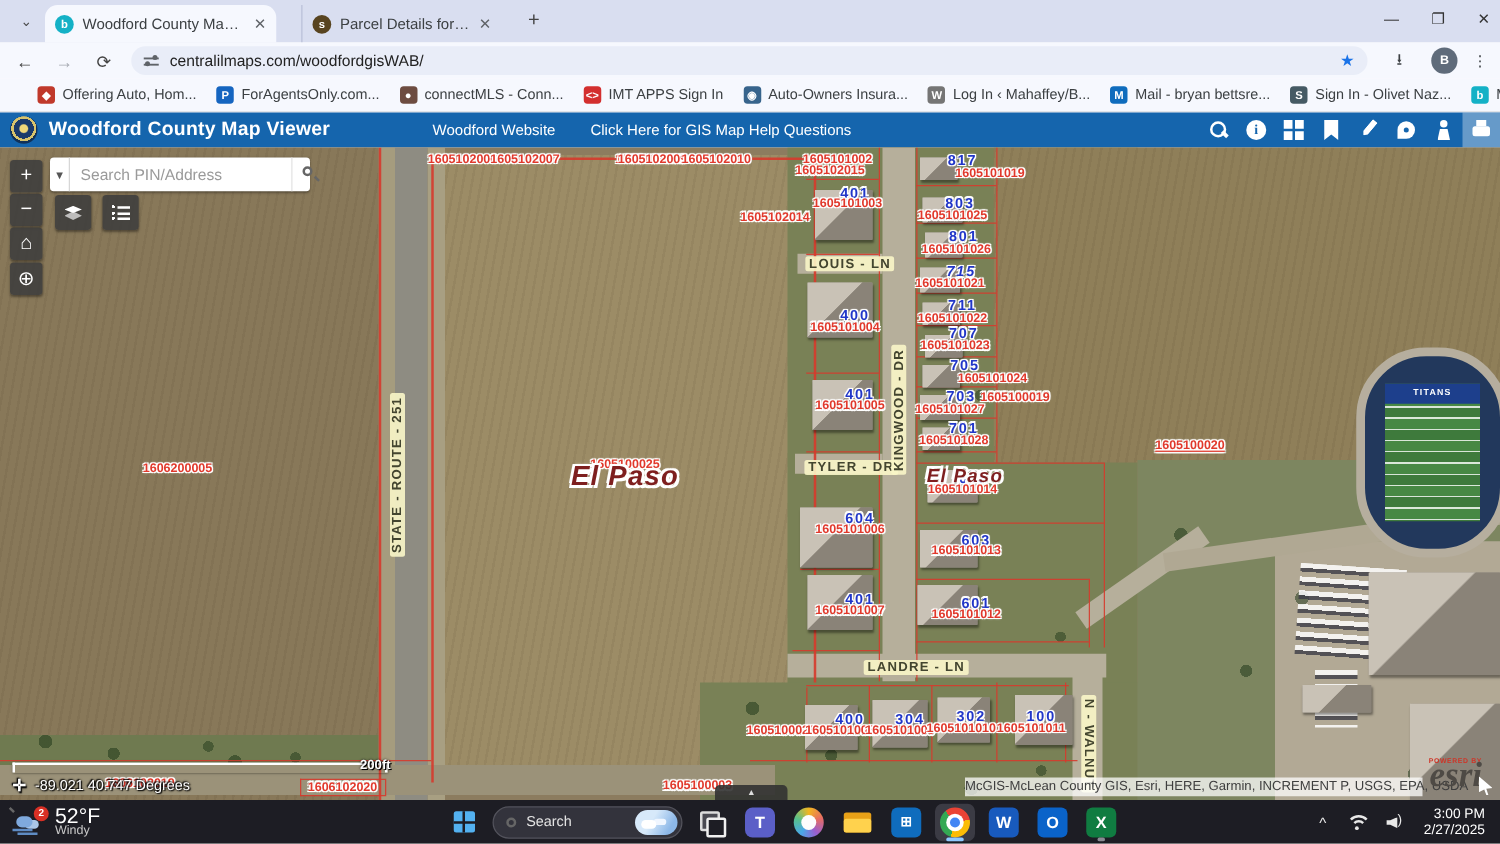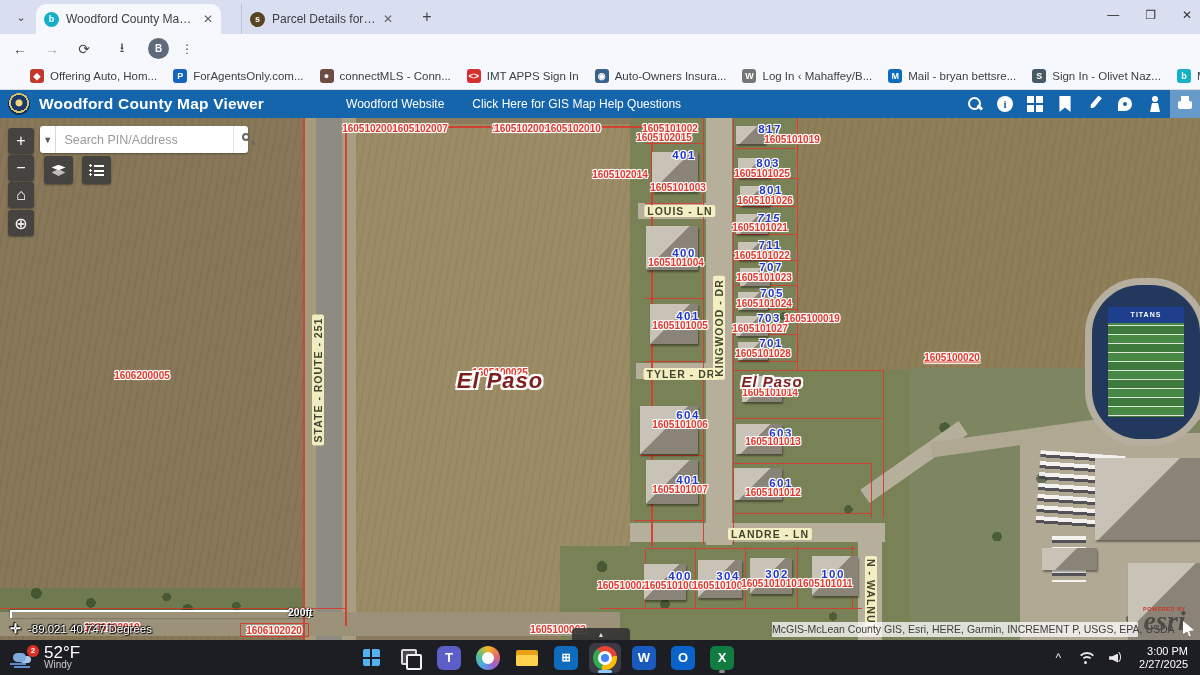--- a/index.html
+++ b/index.html
@@ -187,20 +187,25 @@
       <span>—</span>
       <span>❐</span>
       <span>✕</span>
     </div>
   </div>
 
   <div id="toolbar">
     <span class="navbtn">←</span>
     <span class="navbtn dim">→</span>
     <span class="navbtn">⟳</span>
+    <div id="addrbar">
+      <span class="tune"></span>
+      <span>centralilmaps.com/woodfordgisWAB/</span>
+      <span class="star">★</span>
+    </div>
     <span class="tbic">⭳</span>
     <span class="avatar">B</span>
     <span class="kebab">⋮</span>
   </div>
 
   <div id="bookbar">
     <span class="appsgrid"></span>
     <span class="bsep"></span>
     <span id="bm-items" style="display:flex;align-items:center">
         <div class="bm">
@@ -402,28 +407,28 @@
         <div class="addr-label" style="left: 777px; top: 456px;">302</div>
         <div class="addr-label" style="left: 833px; top: 456px;">100</div>
         <div class="pin-label" style="left: 370px; top: 10px;">1605102006</div>
         <div class="pin-label" style="left: 420px; top: 10px;">1605102007</div>
         <div class="pin-label" style="left: 472px; top: 10px; margin-left: 48px;">1605102008</div>
         <div class="pin-label" style="left: 522px; top: 10px;">1605102009</div>
         <div class="pin-label" style="left: 573px; top: 10px;">1605102010</div>
         <div class="pin-label" style="left: 620px; top: 16px; margin-top: 40px;">1605102014</div>
         <div class="pin-label" style="left: 670px; top: 10px;">1605101002</div>
         <div class="pin-label" style="left: 664px; top: 19px;">1605102015</div>
-        <div class="pin-label" style="left: 678px; top: 45px; margin-top: 24px;">1605101003</div>
+        <div class="pin-label" style="left: 678px; top: 45px;">1605101003</div>
         <div class="pin-label" style="left: 768px; top: 21px; padding-left: 48px;">1605101019</div>
         <div class="pin-label" style="left: 762px; top: 55px;">1605101025</div>
         <div class="pin-label" style="left: 765px; top: 82px;">1605101026</div>
         <div class="pin-label" style="left: 760px; top: 109px;">1605101021</div>
         <div class="pin-label" style="left: 762px; top: 137px;">1605101022</div>
         <div class="pin-label" style="left: 764px; top: 159px;">1605101023</div>
-        <div class="pin-label" style="left: 764px; top: 185px;">1605101024</div>
+        <div class="pin-label" style="left: 794px; top: 185px;">1605101024</div>
         <div class="pin-label" style="left: 760px; top: 210px;">1605101027</div>
         <div class="pin-label" style="left: 812px; top: 200px;">1605100019</div>
         <div class="pin-label" style="left: 763px; top: 235px;">1605101028</div>
         <div class="pin-label" style="left: 676px; top: 144px;">1605101004</div>
         <div class="pin-label" style="left: 680px; top: 207px;">1605101005</div>
         <div class="pin-label" style="left: 680px; top: 306px;">1605101006</div>
         <div class="pin-label" style="left: 773px; top: 323px;">1605101013</div>
         <div class="pin-label" style="left: 680px; top: 371px;">1605101007</div>
         <div class="pin-label" style="left: 773px; top: 374px;">1605101012</div>
         <div class="pin-label" style="left: 770px; top: 274px;">1605101014</div>
@@ -433,21 +438,21 @@
         <div class="pin-label" style="left: 625px; top: 467px;">1605100026</div>
         <div class="pin-label" style="left: 672px; top: 467px;">1605101008</div>
         <div class="pin-label" style="left: 720px; top: 467px;">1605101009</div>
         <div class="pin-label" style="left: 769px; top: 465px;">1605101010</div>
         <div class="pin-label" style="left: 825px; top: 465px;">1605101011</div>
         <div class="pin-label" style="left: 112px; top: 509px;">1606102019</div>
         <div class="pin-label" style="left: 274px; top: 512px;">1606102020</div>
         <div class="pin-label" style="left: 558px; top: 511px;">1605100003</div>
         <div class="street-label" style="left: 680px; top: 93px; transform: translate(-50%, -50%) rotate(0deg);">LOUIS - LN</div>
         <div class="street-label" style="left: 681px; top: 256px; transform: translate(-50%, -50%) rotate(0deg);">TYLER - DR</div>
-        <div class="street-label" style="left: 733px; top: 416px; transform: translate(-50%, -50%) rotate(0deg); margin-left: 37px;">LANDRE - LN</div>
+        <div class="street-label" style="left: 733px; top: 416px; transform: translate(-50%, -50%) rotate(0deg);">LANDRE - LN</div>
         <div class="street-label" style="left: 719px; top: 210px; transform: translate(-50%, -50%) rotate(-90deg);">KINGWOOD - DR</div>
         <div class="street-label" style="left: 318px; top: 262px; transform: translate(-50%, -50%) rotate(-90deg);">STATE - ROUTE - 251</div>
         <div class="street-label" style="left: 871px; top: 477px; transform: translate(-50%, -50%) rotate(90deg);">N - WALNUT</div>
         <div class="city-label" style="left: 500px; top: 263px; font-size: 22px;">El Paso</div>
         <div class="city-label" style="left: 772px; top: 263px; font-size: 15px;">El Paso</div>
       </div>
 
     <div class="mapbtn" style="left:8px;top:10px">+</div>
     <div class="mapbtn" style="left:8px;top:37px">−</div>
     <div class="mapbtn" style="left:8px;top:64px">⌂</div>
@@ -489,20 +494,25 @@
         </span>
       <span>
         <div class="wt">52°F</div>
         <div class="wd">Windy</div>
       </span>
     </div>
     <div id="centerdock">
       <div class="app-slot">
           <span class="startic"></span>
         </div>
+      <div id="tsearch">
+        <span class="magsm" style="position:static;display:inline-block"></span>
+        <span class="lbl">Search</span>
+        <span class="art"></span>
+      </div>
       <span id="dock-apps" style="display:flex;gap:7px">
           <div class="app-slot">
             <div class="ai app-task-view"></div>
           </div>
           <div class="app-slot">
             <div class="ai app-teams">T</div>
           </div>
           <div class="app-slot">
             <div class="ai app-copilot"></div>
           </div>

